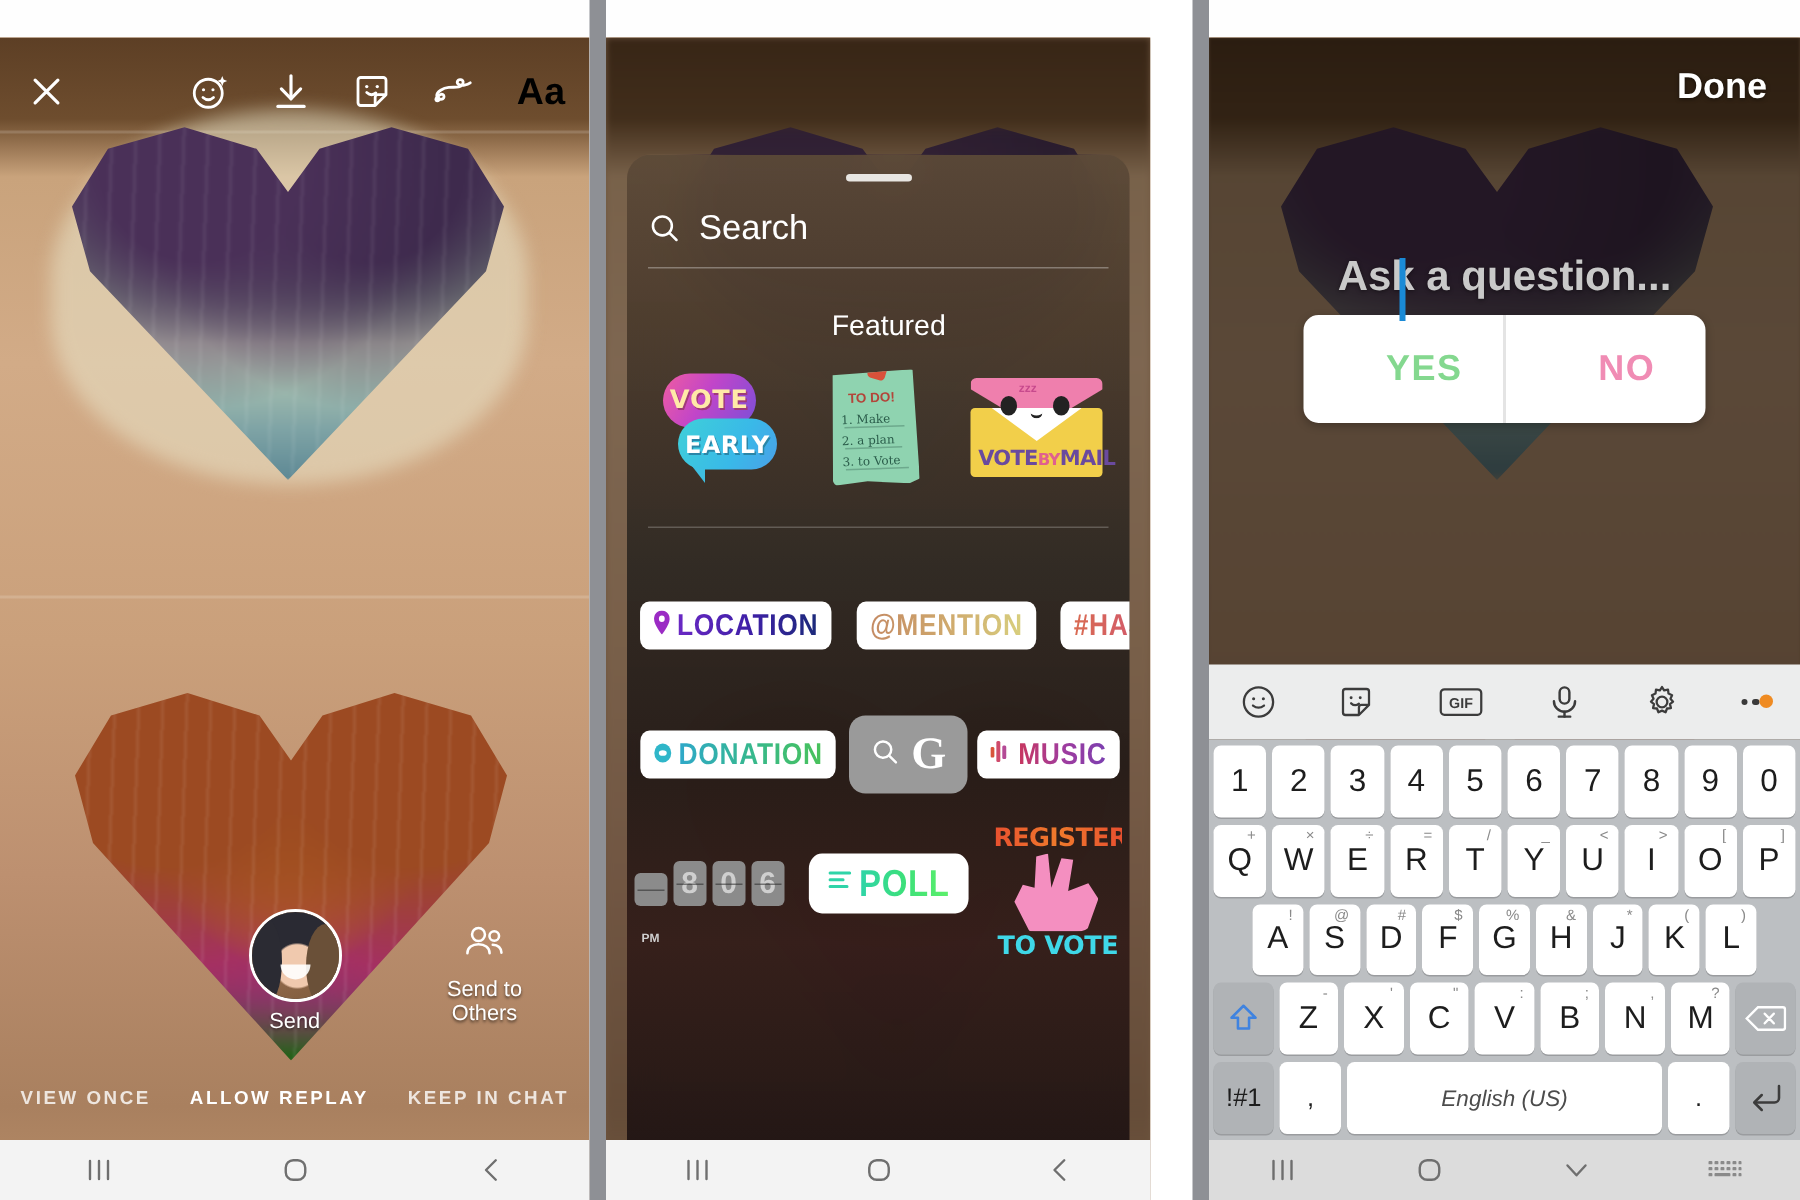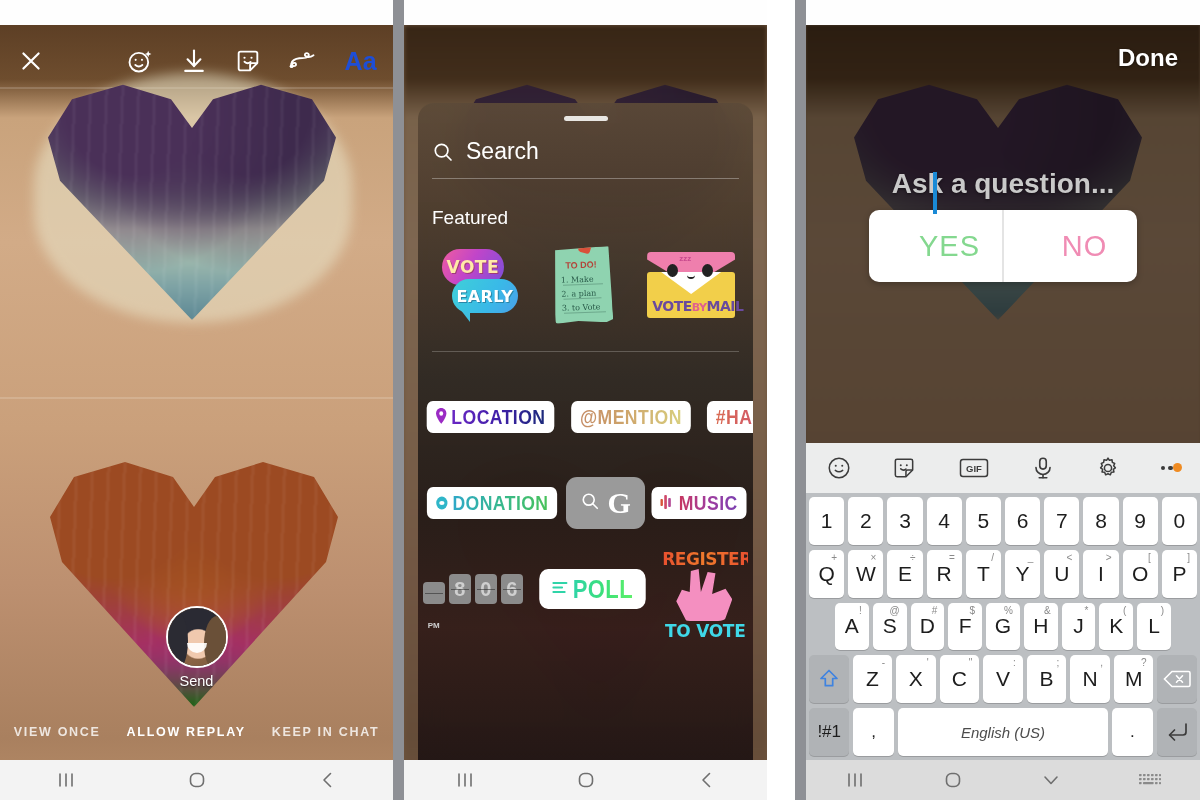--- a/index.html
+++ b/index.html
@@ -75,21 +75,21 @@
   
   .darken { position:absolute; inset:0; background:rgba(0,0,0,.40); }
   .darken-strong { position:absolute; inset:0; background:rgba(10,6,3,.60); }
 
   
   .topbar { position:absolute; top:25px; left:0; right:0; height:72px;
             display:flex; align-items:center; }
   .topbar .close { margin-left:18px; }
   .topbar .tools { margin-left:auto; margin-right:16px; display:flex; align-items:center; gap:26px; }
   .ic { color:#fff; display:inline-flex; align-items:center; justify-content:center; }
-  .aa { color:#1d4ed8; font-size:25px; font-weight:700; letter-spacing:.3px; }
+  .aa { color:#000000; font-size:25px; font-weight:700; letter-spacing:.3px; }
 
   
   .sendrow { position:absolute; left:0; right:0; bottom:84px; height:110px; }
   .avatar-wrap { position:absolute; left:50%; transform:translateX(-50%); top:0;
                  width:62px; text-align:center; }
   .avatar { width:62px; height:62px; border-radius:50%; border:2.5px solid #fff;
             overflow:hidden; position:relative; background:#3a2e2a; }
   .avatar .face {
      position:absolute; inset:0;
      background:
@@ -125,21 +125,21 @@
           border-radius:16px 16px 0 0; overflow:hidden;
           background:linear-gradient(180deg, rgba(92,74,56,.93) 0%, rgba(74,58,44,.94) 18%,
                      rgba(46,40,34,.95) 42%, rgba(38,28,24,.96) 62%,
                      rgba(52,30,26,.96) 80%, rgba(34,22,20,.97) 100%);
           backdrop-filter: blur(14px); }
   .grabber { width:44px; height:5px; border-radius:3px; background:#e8e6e2;
              margin:13px auto 0; }
   .searchrow { display:flex; align-items:center; gap:12px; margin:17px 14px 0 14px; padding-bottom:13px;
                border-bottom:1px solid rgba(255,255,255,.32); }
   .searchrow .txt { color:#fff; font-size:23px; font-weight:500; }
-  .featured { color:#fff; font-size:19px; margin:28px 0 0 14px; }
+  .featured { color:#fff; font-size:19px; margin:28px 0 0 14px;text-align:center; }
 
   .featrow { display:flex; align-items:center; justify-content:space-around; margin:18px 6px 0;gap:11px; }
   .frule { height:1px; background:rgba(255,255,255,.22); margin:28px 14px 0; }
 
   .stickgrid { margin-top:22px; }
   .srow { display:flex; align-items:center; justify-content:space-around; height:86px; }
 
   .chip { background:#fff; border-radius:7px; padding:5px 10px 4px;
           display:inline-flex; align-items:center; gap:5px;
           font-family:"Liberation Sans", sans-serif; font-weight:700;
@@ -226,21 +226,21 @@
   
   .done { position:absolute; right:22px; top:44px; color:#fff; font-size:24px; font-weight:700;
           text-shadow:0 1px 3px rgba(0,0,0,.5); }
   .qsticker { position:absolute; left:50%; transform:translateX(-50%); top:168px; width:268px; }
   .qcaret { position:absolute; left:64px; top:4px; width:4px; height:42px; background:#1a8ad6; }
   .qtitle { text-align:center; color:#c9c9c9; font-size:28px; font-weight:700;
             text-shadow:0 1px 3px rgba(0,0,0,.45); }
   .qbtns { margin-top:10px; height:72px; background:#fff; border-radius:10px; display:flex;
            overflow:hidden; box-shadow:0 2px 6px rgba(0,0,0,.25); }
   .qbtn { flex:1; display:flex; align-items:center; justify-content:center;
-          font-size:29px; font-weight:400; letter-spacing:1px;padding-left:28px; }
+          font-size:24px; font-weight:700; letter-spacing:1px;padding-left:28px; }
   .qbtn.yes { color:#84d88f; } .qbtn.no { color:#f08cb4; }
   .qsep { width:2px; background:#e4e4e4; }
 
   .kbtoolbar { position:absolute; left:0; right:0; top:443px; height:50px; background:#eceded;
                display:flex; align-items:center; justify-content:space-around; }
   .kb { position:absolute; left:0; right:0; top:493px; bottom:40px; background:#bcbfc2;
         padding:4px 3px; display:flex; flex-direction:column; gap:5px; }
   .krow { flex:1; display:flex; gap:4px; align-items:stretch; justify-content:center; }
   .key { flex:1; background:#fff; border-radius:5px; position:relative;
          display:flex; align-items:center; justify-content:center;
@@ -321,20 +321,31 @@
     <div class="sendrow">
       <div class="avatar-wrap">
         <div class="avatar">
           <div class="face"></div>
             <div class="hair-l"></div>
             <div class="hair-r"></div>
             <div class="smile"></div>
         </div>
         <div class="sendlabel">Send</div>
       </div>
+      <div class="others">
+        <span class="ic">
+          <svg width="32" height="26" viewBox="0 0 32 26" fill="none" stroke="#fff" stroke-width="1.7">
+            <circle cx="12" cy="7" r="4.3"></circle>
+              <circle cx="22.5" cy="8" r="3.2"></circle>
+            <path d="M4.6 19.5c0-4 3.4-6 7.4-6s7.4 2 7.4 6" stroke-linecap="round"></path>
+            <path d="M21.5 13.8c3.4.2 5.6 2.2 5.8 5.3" stroke-linecap="round"></path>
+          </svg>
+        </span>
+        <div class="sendlabel">Send to Others</div>
+      </div>
     </div>
 
     <div class="optrow">
       <span class="opt">VIEW ONCE</span>
       <span class="opt active">ALLOW REPLAY</span>
       <span class="opt">KEEP IN CHAT</span>
     </div>
     <div class="caret"></div>
 
     <div class="navbar">

